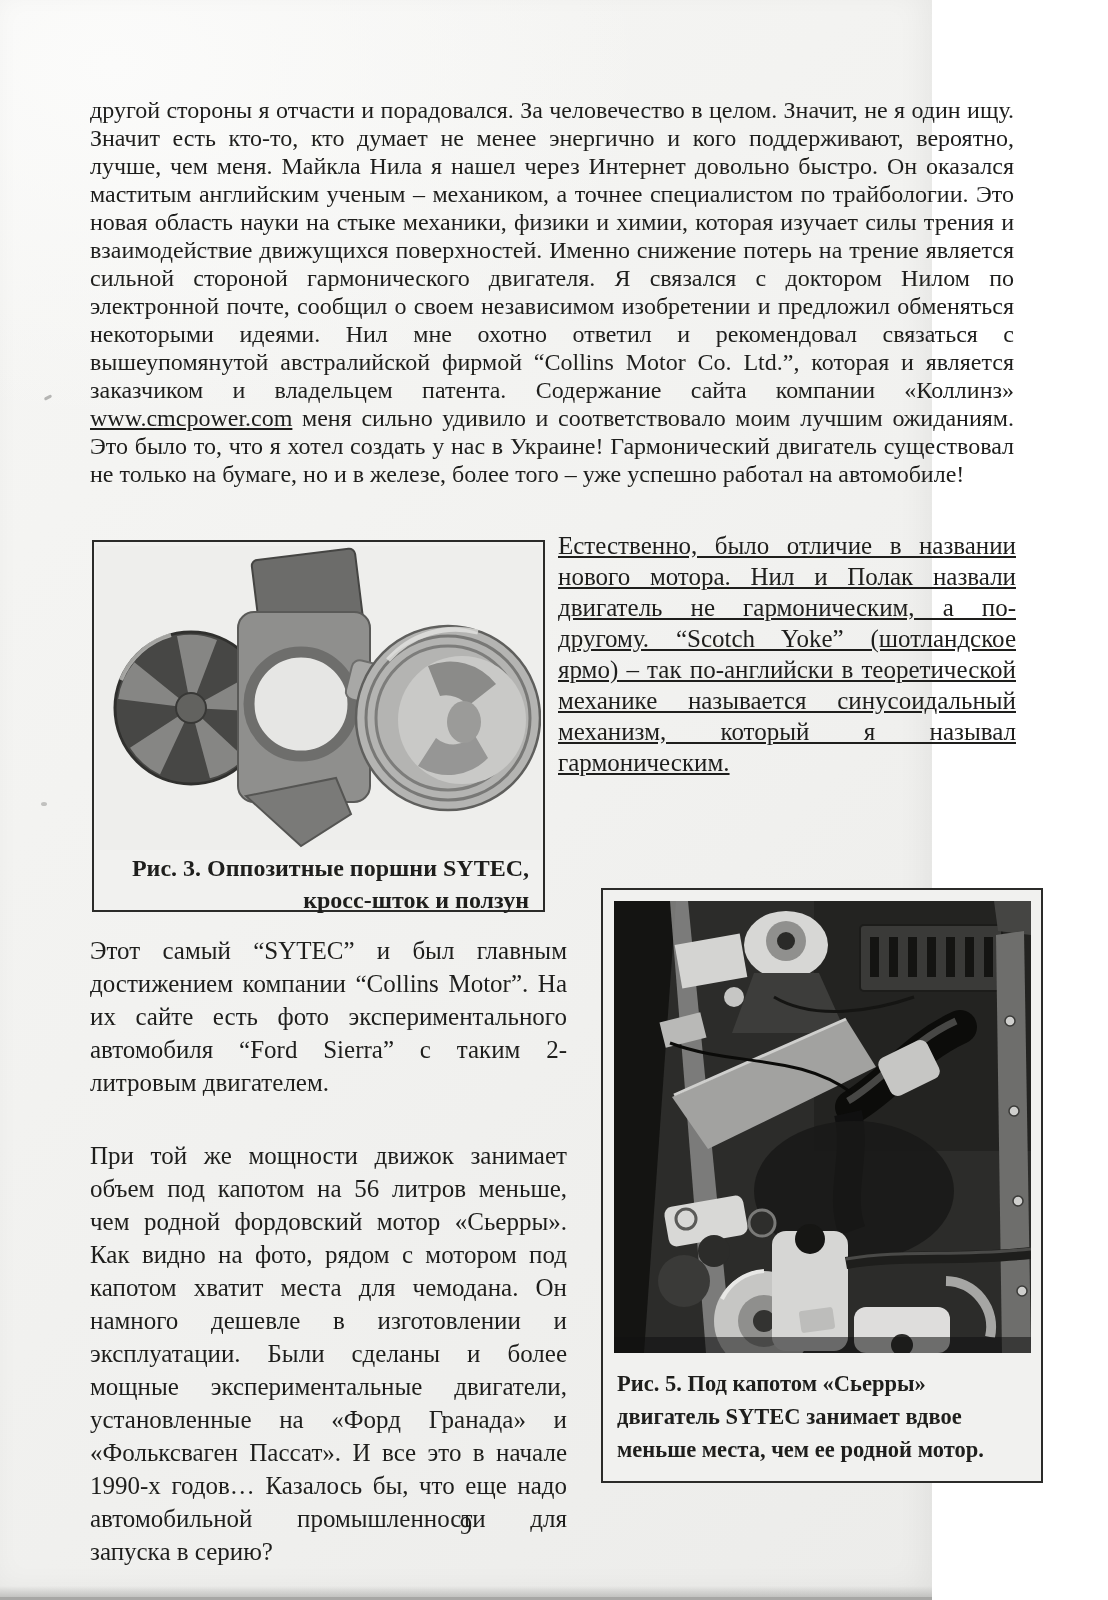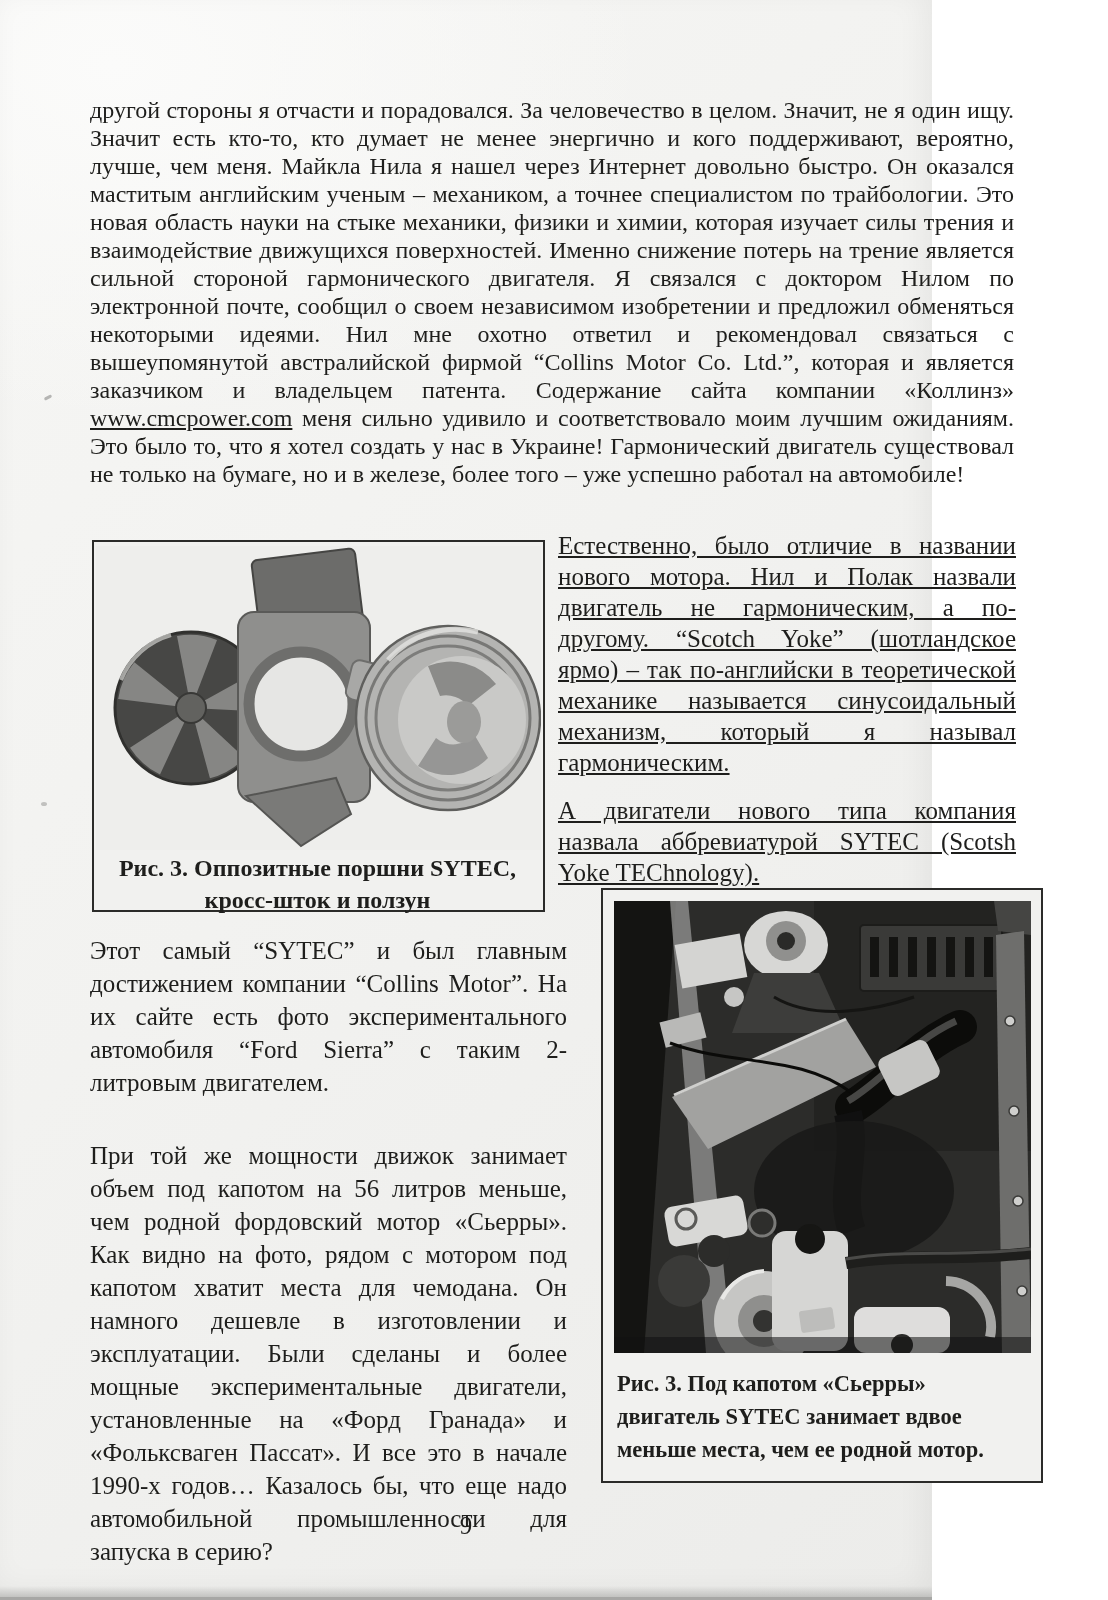--- a/index.html
+++ b/index.html
@@ -24,21 +24,21 @@
   }
   .url { text-decoration:underline; }
 
   .fig3 {
     position:absolute; left:92px; top:540px; width:453px; height:372px;
     border:2px solid #2b2b29; background:#f1f1ef; box-sizing:border-box; margin:0;
   }
   .fig3 svg { display:block; margin:4px 0 0 2px; }
   .fig3 figcaption {
     font-weight:bold; font-size:24px; line-height:32px;
-    padding:2px 14px 0 12px; text-align:center;
+    padding:2px 14px 0 12px; text-align:right;
   }
 
   .right-col { position:absolute; left:558px; top:530px; width:458px;text-decoration:underline; }
   .right-col p { font-size:25px; line-height:31px; text-align:justify; margin:0 0 17px 0; }
 
   .left-col { position:absolute; left:90px; top:934px; width:489px; }
   .left-col p { font-size:25px; line-height:33px; text-align:justify; margin:0 12px 40px 0; }
 
   .fig4 {
     position:absolute; left:601px; top:888px; width:442px; height:595px;
@@ -108,21 +108,20 @@
         <path d="M40,40 A55,55 0 0 1 -30,48 L-12,20 A26,26 0 0 0 26,16 Z" fill="#8a8a88" opacity="0.8"></path>
         <ellipse cx="16" cy="4" rx="17" ry="21" fill="#9b9b99"></ellipse>
         <path d="M-60,-58 A90,90 0 0 1 30,-86" stroke="#e3e3e1" stroke-width="5" fill="none" opacity="0.8"></path>
       </g>
     </svg>
     <figcaption>Рис. 3. Оппозитные поршни SYTEC, кросс-шток и ползун</figcaption>
   </figure>
 
   <div class="right-col">
     <p>Естественно, было отличие в названии нового мотора. Нил и Полак назвали двигатель не гармоническим, а по-другому. “Scotch Yoke” (шотландское ярмо) – так по-английски в теоретической механике называется синусоидальный механизм, который я называл гармоническим.</p>
-    <p>А двигатели нового типа компания назвала аббревиатурой SYTEC (Scotsh Yoke TEChnology).</p>
   </div>
 
   <div class="left-col">
     <p>Этот самый “SYTEC” и был главным достижением компании “Collins Motor”. На их сайте есть фото экспериментального автомобиля “Ford Sierra” с таким 2-литровым двигателем.</p>
     <p>При той же мощности движок занимает объем под капотом на 56 литров меньше, чем родной фордовский мотор «Сьерры». Как видно на фото, рядом с мотором под капотом хватит места для чемодана. Он намного дешевле в изготовлении и эксплуатации. Были сделаны и более мощные экспериментальные двигатели, установленные на «Форд Гранада» и «Фольксваген Пассат». И все это в начале 1990-х годов… Казалось бы, что еще надо автомобильной промышленности для запуска в серию?</p>
   </div>
 
   <figure class="fig4">
     <svg width="417" height="452" viewBox="0 0 417 452" aria-hidden="true">
       <rect x="0" y="0" width="417" height="452" fill="#2c2c2a"></rect>
@@ -194,21 +193,21 @@
       </g>
 
       <path d="M232,362 C290,352 340,360 417,352" stroke="#1e1e1c" stroke-width="12" fill="none"></path>
       <path d="M232,358 C290,348 340,356 417,348" stroke="#4a4a48" stroke-width="3" fill="none"></path>
 
       <rect x="240" y="406" width="96" height="46" rx="12" fill="#dedddc"></rect>
       <circle cx="288" cy="444" r="11" fill="#2a2a28"></circle>
       <path d="M332,380 A46,46 0 0 1 376,436" stroke="#a6a6a4" stroke-width="10" fill="none"></path>
       <rect x="0" y="436" width="417" height="16" fill="#101010" opacity="0.55"></rect>
     </svg>
-    <figcaption>Рис. 3. Под капотом «Сьерры» двигатель SYTEC занимает вдвое меньше места, чем ее родной мотор.</figcaption>
+    <figcaption>Рис. 5. Под капотом «Сьерры» двигатель SYTEC занимает вдвое меньше места, чем ее родной мотор.</figcaption>
   </figure>
 
   <div class="page-number">9</div>
 
   <div class="speck speck-1"></div>
   <div class="speck speck-2"></div>
   <div class="speck speck-3"></div>
   <div class="scan-bottom"></div>
   <div class="scan-bottom-line"></div>
 

